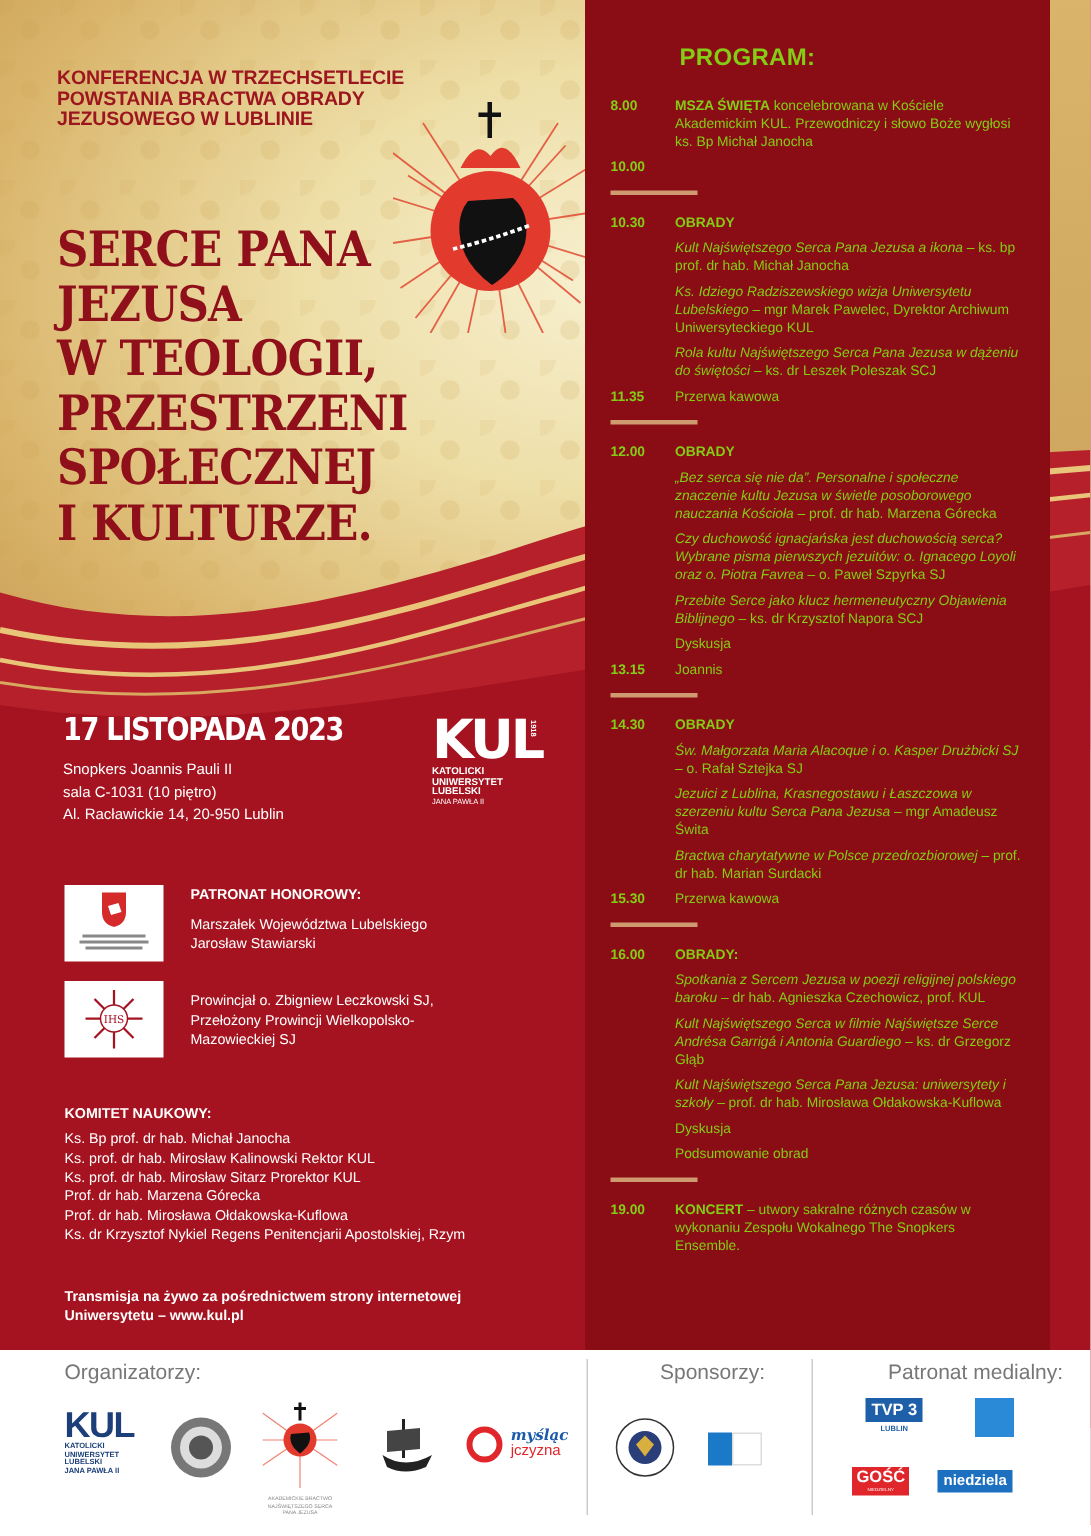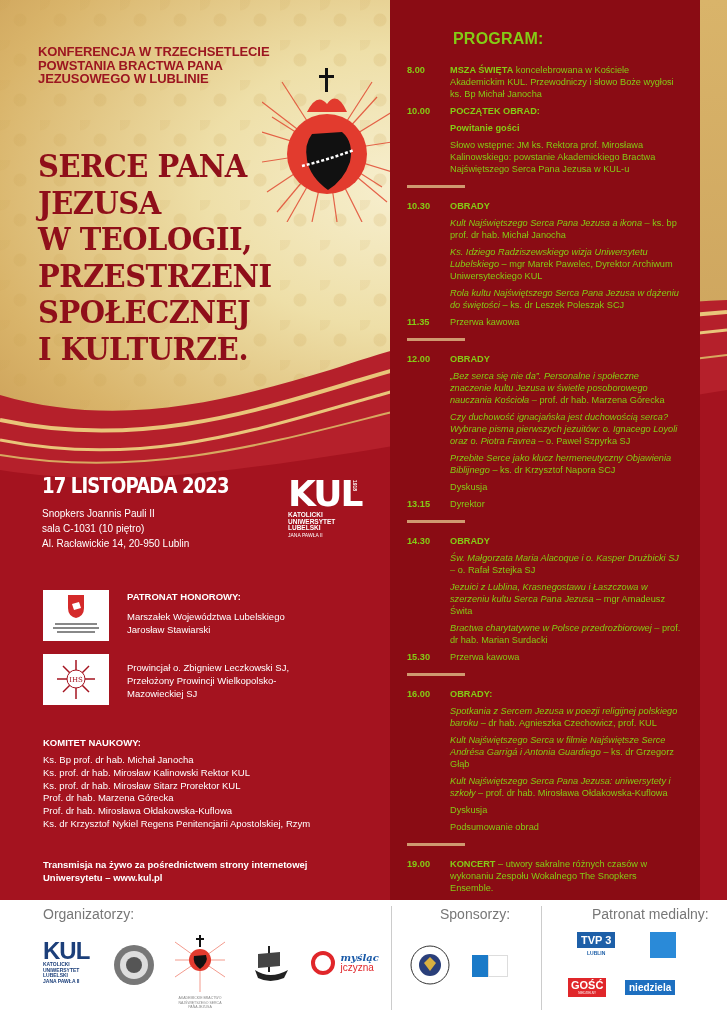--- a/index.html
+++ b/index.html
@@ -83,21 +83,21 @@
   <svg class="wave" viewBox="0 0 727 200" preserveAspectRatio="none">
     <path d="M0 95 C120 130 230 100 330 70 C420 40 520 10 727 0 L727 200 L0 200 Z" fill="#b5202b"></path>
     <path d="M0 120 C140 150 260 110 360 80 C460 50 560 25 727 12" stroke="#e9c57a" stroke-width="4" fill="none"></path>
     <path d="M0 140 C150 170 270 125 380 95 C480 65 580 45 727 30" stroke="#e9c57a" stroke-width="3" fill="none"></path>
     <path d="M0 155 C150 180 280 140 400 110 C500 85 600 70 727 55" stroke="#d8a860" stroke-width="2" fill="none"></path>
     <path d="M0 170 C160 195 300 160 727 90 L727 200 L0 200 Z" fill="#a4131f"></path>
   </svg>
 
   <div class="conf-title">
     <div>KONFERENCJA W TRZECHSETLECIE</div>
-    <div>POWSTANIA BRACTWA PANA</div>
+    <div>POWSTANIA BRACTWA OBRADY</div>
     <div>JEZUSOWEGO W LUBLINIE</div>
   </div>
 
   <div class="main-title">
     <div>SERCE PANA</div>
     <div>JEZUSA</div>
     <div>W TEOLOGII,</div>
     <div>PRZESTRZENI</div>
     <div>SPOŁECZNEJ</div>
     <div>I KULTURZE.</div>
@@ -134,25 +134,20 @@
 
   <div class="program">
     <div class="program-title">PROGRAM:</div>
 
     <div class="prog-item">
       <div class="prog-time">8.00</div>
       <div class="prog-body"><span class="prog-head">MSZA ŚWIĘTA</span><span> koncelebrowana w Kościele Akademickim KUL. Przewodniczy i słowo Boże wygłosi ks. Bp Michał Janocha</span></div>
     </div>
     <div class="prog-item">
       <div class="prog-time">10.00</div>
-      <div class="prog-body">
-        <div class="prog-head prog-sub">POCZĄTEK OBRAD:</div>
-        <div class="prog-head prog-sub">Powitanie gości</div>
-        <div class="prog-sub">Słowo wstępne: JM ks. Rektora prof. Mirosława Kalinowskiego: powstanie Akademickiego Bractwa Najświętszego Serca Pana Jezusa w KUL-u</div>
-      </div>
     </div>
     <div class="sep"></div>
 
     <div class="prog-item">
       <div class="prog-time">10.30</div>
       <div class="prog-body">
         <div class="prog-head prog-sub">OBRADY</div>
         <div class="prog-sub italic"><span>Kult Najświętszego Serca Pana Jezusa a ikona –</span><span class="normal"> ks. bp prof. dr hab. Michał Janocha</span></div>
         <div class="prog-sub italic"><span>Ks. Idziego Radziszewskiego wizja Uniwersytetu Lubelskiego</span><span class="normal"> – mgr Marek Pawelec, Dyrektor Archiwum Uniwersyteckiego KUL</span></div>
         <div class="prog-sub italic"><span>Rola kultu Najświętszego Serca Pana Jezusa w dążeniu do świętości</span><span class="normal"> – ks. dr Leszek Poleszak SCJ</span></div>
@@ -169,21 +164,21 @@
       <div class="prog-body">
         <div class="prog-head prog-sub">OBRADY</div>
         <div class="prog-sub italic"><span>„Bez serca się nie da”. Personalne i społeczne znaczenie kultu Jezusa w świetle posoborowego nauczania Kościoła –</span><span class="normal"> prof. dr hab. Marzena Górecka</span></div>
         <div class="prog-sub italic"><span>Czy duchowość ignacjańska jest duchowością serca? Wybrane pisma pierwszych jezuitów: o. Ignacego Loyoli oraz o. Piotra Favrea</span><span class="normal"> – o. Paweł Szpyrka SJ</span></div>
         <div class="prog-sub italic"><span>Przebite Serce jako klucz hermeneutyczny Objawienia Biblijnego</span><span class="normal"> – ks. dr Krzysztof Napora SCJ</span></div>
         <div class="prog-sub">Dyskusja</div>
       </div>
     </div>
     <div class="prog-item">
       <div class="prog-time">13.15</div>
-      <div class="prog-body">Dyrektor</div>
+      <div class="prog-body">Joannis</div>
     </div>
     <div class="sep"></div>
 
     <div class="prog-item">
       <div class="prog-time">14.30</div>
       <div class="prog-body">
         <div class="prog-head prog-sub">OBRADY</div>
         <div class="prog-sub italic"><span>Św. Małgorzata Maria Alacoque i o. Kasper Drużbicki SJ –</span><span class="normal"> o. Rafał Sztejka SJ</span></div>
         <div class="prog-sub italic"><span>Jezuici z Lublina, Krasnegostawu i Łaszczowa w szerzeniu kultu Serca Pana Jezusa</span><span class="normal"> – mgr Amadeusz Świta</span></div>
         <div class="prog-sub italic"><span>Bractwa charytatywne w Polsce przedrozbiorowej –</span><span class="normal"> prof. dr hab. Marian Surdacki</span></div>

